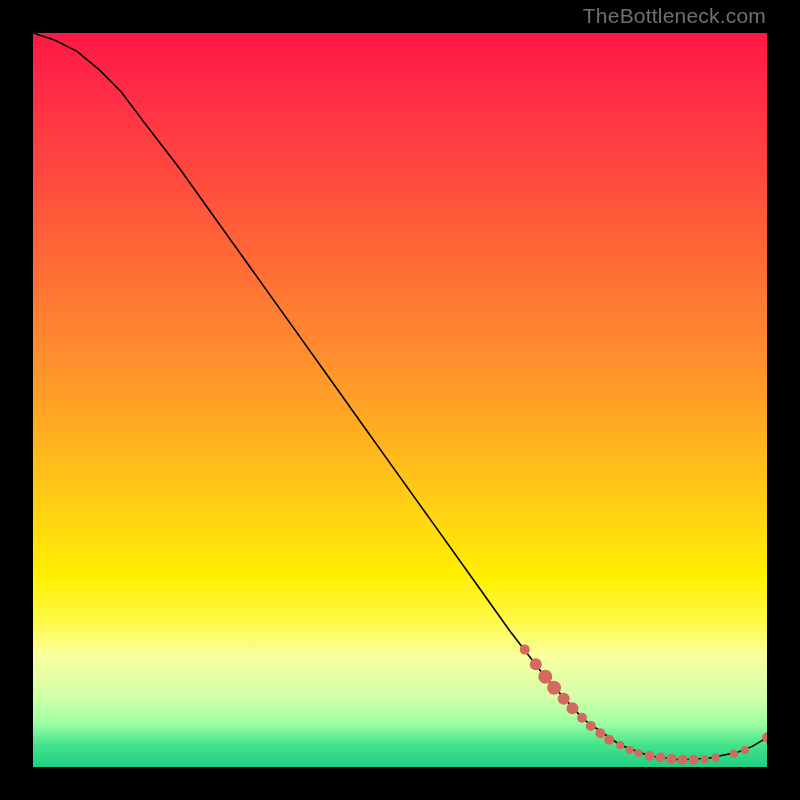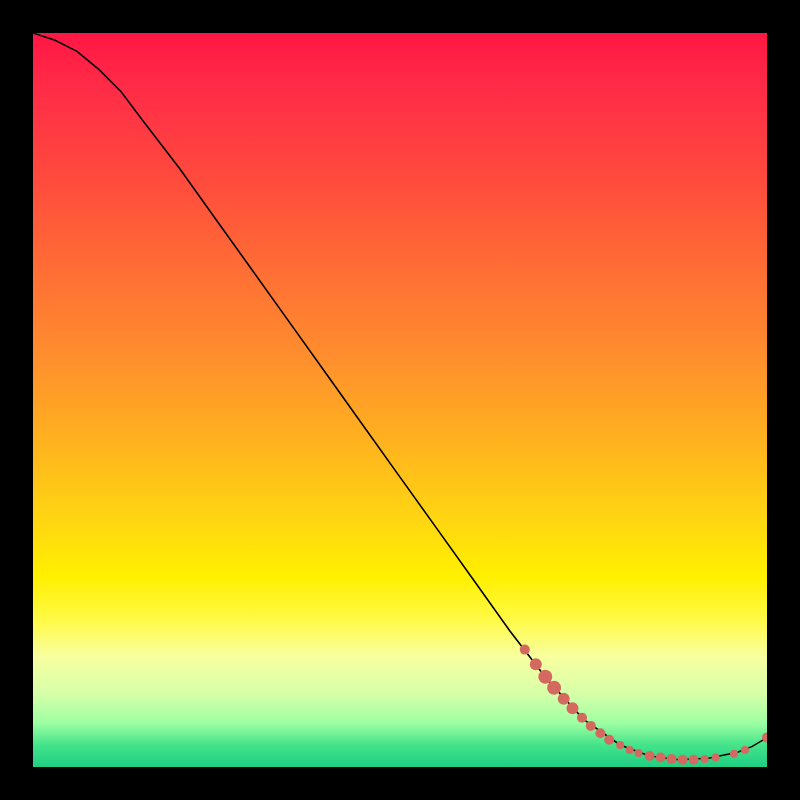--- a/index.html
+++ b/index.html
@@ -97,14 +97,15 @@
         <circle cx="649.6" cy="726.7" r="5" class="dot"></circle>
         <circle cx="660.6" cy="726.7" r="5" class="dot"></circle>
         <circle cx="671.6" cy="725.9" r="4" class="dot"></circle>
         <circle cx="682.6" cy="724.5" r="4" class="dot"></circle>
         <circle cx="701.0" cy="720.8" r="4" class="dot"></circle>
         <circle cx="712.0" cy="717.1" r="4" class="dot"></circle>
         <circle cx="734.0" cy="704.6" r="5" class="dot"></circle>
       </g>
   </svg>
 
+  <div class="watermark">TheBottleneck.com</div>
 
 </div>
 
 </body></html>

